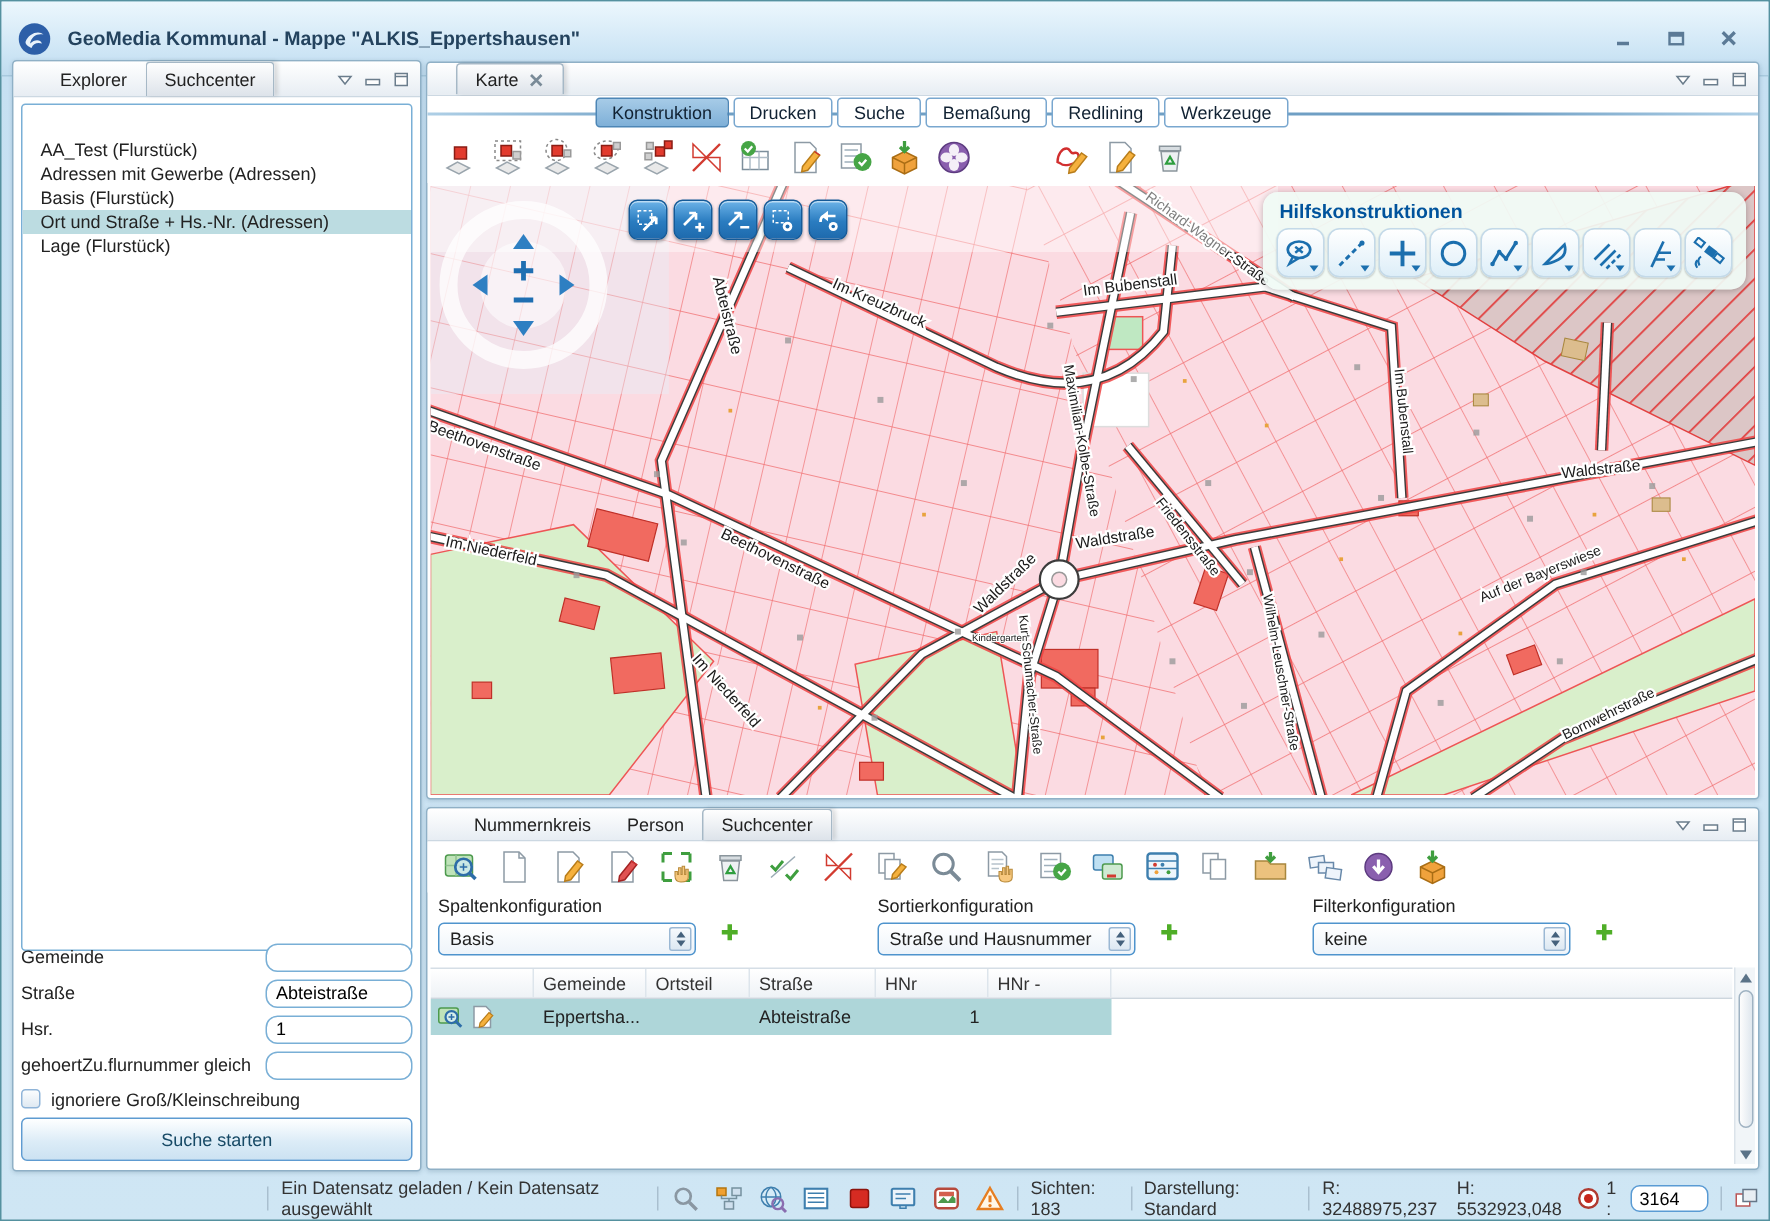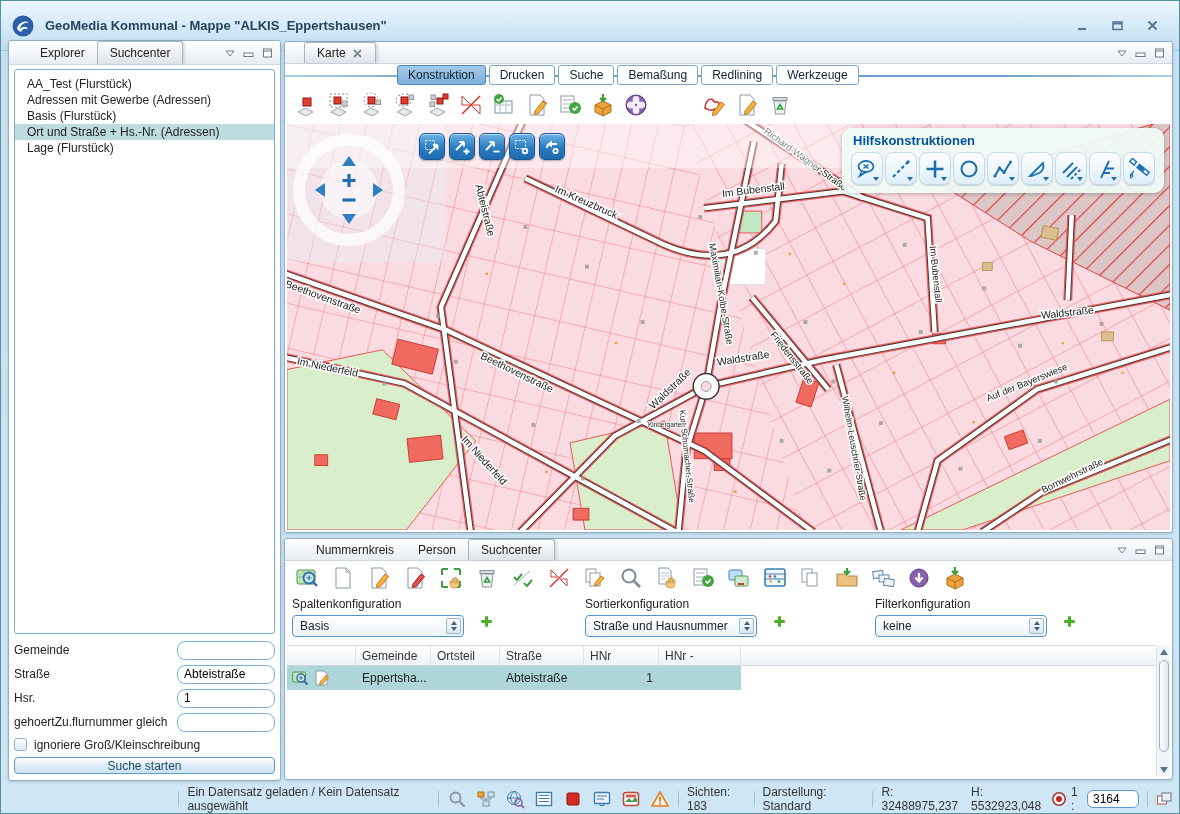--- a/index.html
+++ b/index.html
@@ -11,30 +11,30 @@
 #titlebar .title{font-weight:bold;font-size:13px;color:#24435e;margin-left:10px}
 .winctl{margin-left:auto;display:flex;gap:22px;align-items:center;padding-right:10px}
 
 .panel{position:absolute;background:#fff;border:1px solid #8fb0c6;border-radius:3px;box-shadow:0 1px 3px rgba(40,80,110,.2)}
 .tabbar{height:24px;background:linear-gradient(#ffffff,#e7edf3);border-bottom:1px solid #ccd8e2;display:flex;align-items:stretch;padding-left:19px;position:relative;border-radius:3px 3px 0 0}
 .tab{display:flex;align-items:center;gap:6px;padding:0 12px;color:#222;white-space:nowrap}
 .tab.sel{background:linear-gradient(#fefefe,#dde3ea);border:1px solid #a6b8c6;border-bottom:0;border-radius:3px 3px 0 0;margin-top:0;box-shadow:2px 0 3px rgba(0,0,0,.12)}
 .pbtns{position:absolute;right:6px;top:0;bottom:0;display:flex;align-items:center;gap:7px}
 
 #leftPanel{left:7px;top:39px;width:273px;height:741px}
-#searchList{position:absolute;left:5px;top:28px;width:261px;bottom:146px;border:1px solid #79afd6;border-radius:3px;padding-top:6px;overflow:hidden;background:#fff}
+#searchList{position:absolute;left:5px;top:28px;width:261px;bottom:146px;border:1px solid #79afd6;border-radius:3px;padding-top:22px;overflow:hidden;background:#fff}
 .sItem{height:16px;line-height:16px;padding-left:12px;white-space:nowrap}
 .sItem.sel{background:#bcdce1}
 #searchForm{position:absolute;left:5px;bottom:6px;width:261px}
 .frow{display:flex;align-items:center;height:24px}
 .frow label{flex:1}
 .frow input{width:98px;height:19px;border:1px solid #79afd6;border-radius:8px;padding:0 6px;font:12px "Liberation Sans",sans-serif;outline:none;background:#fff}
 .chkrow{display:flex;align-items:center;height:21px;gap:7px}
 .chk{width:13px;height:13px;border:1px solid #8fb4d8;border-radius:3px;background:linear-gradient(#fbfdfe,#dfe9f2)}
-#searchBtn{display:block;width:100%;height:17px;margin-top:2px;border:1px solid #5e9bd1;border-radius:4px;background:linear-gradient(#feffff,#dcecf7 55%,#cce2f2);font:12px "Liberation Sans",sans-serif;color:#174a66}
+#searchBtn{display:block;width:100%;height:29px;margin-top:2px;border:1px solid #5e9bd1;border-radius:4px;background:linear-gradient(#feffff,#dcecf7 55%,#cce2f2);font:12px "Liberation Sans",sans-serif;color:#174a66}
 
 #mapPanel{left:283px;top:40px;width:889px;height:492px}
 #ribbonRow{position:relative;height:24px;background:#fff}
 #ribbonRow::before{content:"";position:absolute;left:0;right:0;top:11px;height:2px;background:linear-gradient(90deg,#aecfe6,#6f9fc4 20%,#6f9fc4 80%,#aecfe6)}
 #ribbonTabs{position:absolute;left:112px;top:1px;display:flex;gap:3px}
 .rtab{border:1px solid #79a7cf;border-radius:3px;background:#fff;padding:2px 10px;position:relative;color:#123}
 .rtab.sel{background:linear-gradient(#a6cbe7,#7fb0d8);border-color:#4d86b6}
 #mapToolbar{height:34px;display:flex;align-items:center;gap:7px;padding-left:8px;background:#fff}
 .tgap{width:38px}
 #mapArea{position:absolute;left:2px;right:2px;top:82px;bottom:2px;overflow:hidden;background:#fbdbe2}

